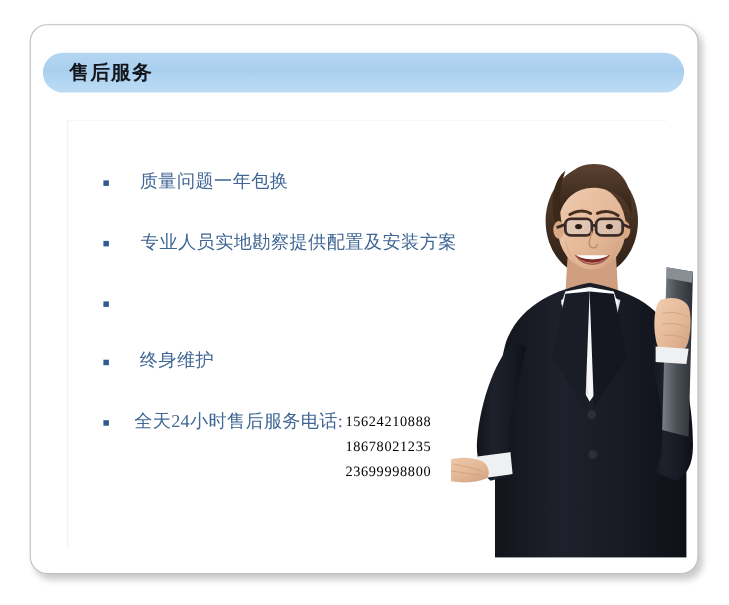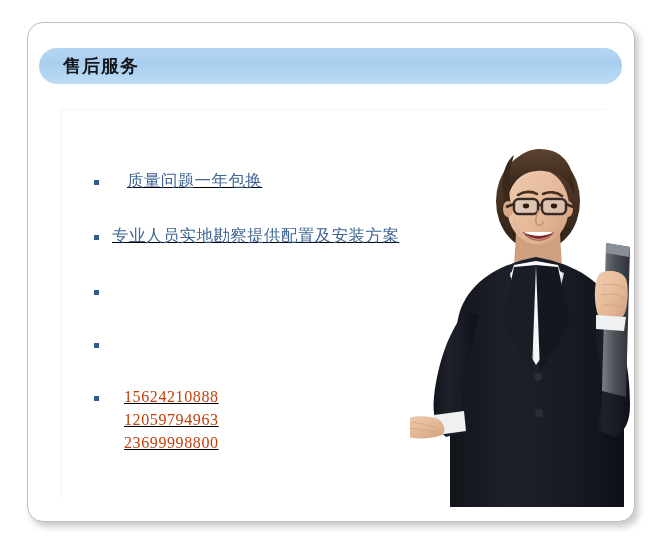--- a/index.html
+++ b/index.html
@@ -67,42 +67,41 @@
     height: 390px;
     border-left: 1px solid #f0f2f5;
     border-top: 1px solid #f4f6f8;
     box-sizing: border-box;
   }
 
   
   .bullet-list {
     position: absolute;
     left: 66px;
-    top: 146px;
+    top: 130px;
     width: 360px;
-    text-decoration: underline;
   }
   .bullet-row {
     position: relative;
     display: flex;
     align-items: flex-start;
     margin-bottom: 31px;
     min-height: 22px;
   }
   .bullet-row:last-child { margin-bottom: 0; }
   .bullet-dot {
     width: 5px;
     height: 5px;
     background: #2f5b8e;
     margin-top: 11px;
     margin-right: 0;
     flex: 0 0 auto;
   }
   .bullet-text {
-    margin-left: 13px;
+    margin-left: 29px;
     font-size: 16.5px;
     line-height: 24px;
     color: #3f6694;
     letter-spacing: 0.4px;
     white-space: nowrap;
   }
   .bullet-text.indent-sm { margin-left: 28px; }
 
   
   .phone-row { align-items: flex-start; }
@@ -117,23 +116,23 @@
     color: #3f6694;
     letter-spacing: 0.3px;
     white-space: nowrap;
   }
   .phone-numbers {
     margin-left: 2px;
     display: flex;
     flex-direction: column;
   }
   .phone-number {
-    font-size: 16px;
+    font-size: 13px;
     line-height: 23px;
-    color: #c2410c;
+    color: #000000;
     letter-spacing: 0.6px;
     white-space: nowrap;
   }
 
   
   .photo-layer {
     position: absolute;
     left: 382px;
     top: 92px;
     width: 252px;
@@ -166,28 +165,30 @@
         <span class="bullet-dot"></span>
         <span class="bullet-text">专业人员实地勘察提供配置及安装方案</span>
       </div>
 
       <div class="bullet-row">
         <span class="bullet-dot"></span>
       </div>
 
       <div class="bullet-row">
         <span class="bullet-dot"></span>
+        <span class="bullet-text indent-sm">终身维护</span>
       </div>
 
       <div class="bullet-row phone-row">
         <span class="bullet-dot"></span>
         <span class="phone-wrap">
+          <span class="phone-label">全天24小时售后服务电话:</span>
           <span class="phone-numbers">
             <span class="phone-number">15624210888</span>
-            <span class="phone-number">12059794963</span>
+            <span class="phone-number">18678021235</span>
             <span class="phone-number">23699998800</span>
           </span>
         </span>
       </div>
 
     </div>
 
     <div class="photo-layer">
       <svg width="252" height="392" viewBox="0 0 252 392" xmlns="http://www.w3.org/2000/svg">
         <defs>

